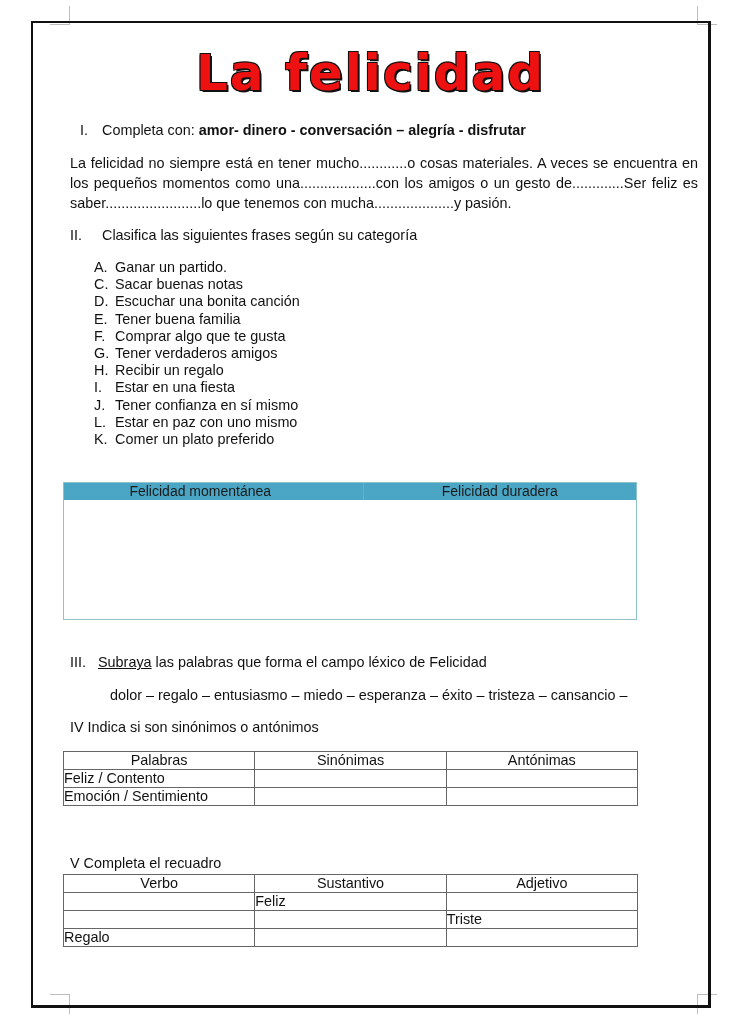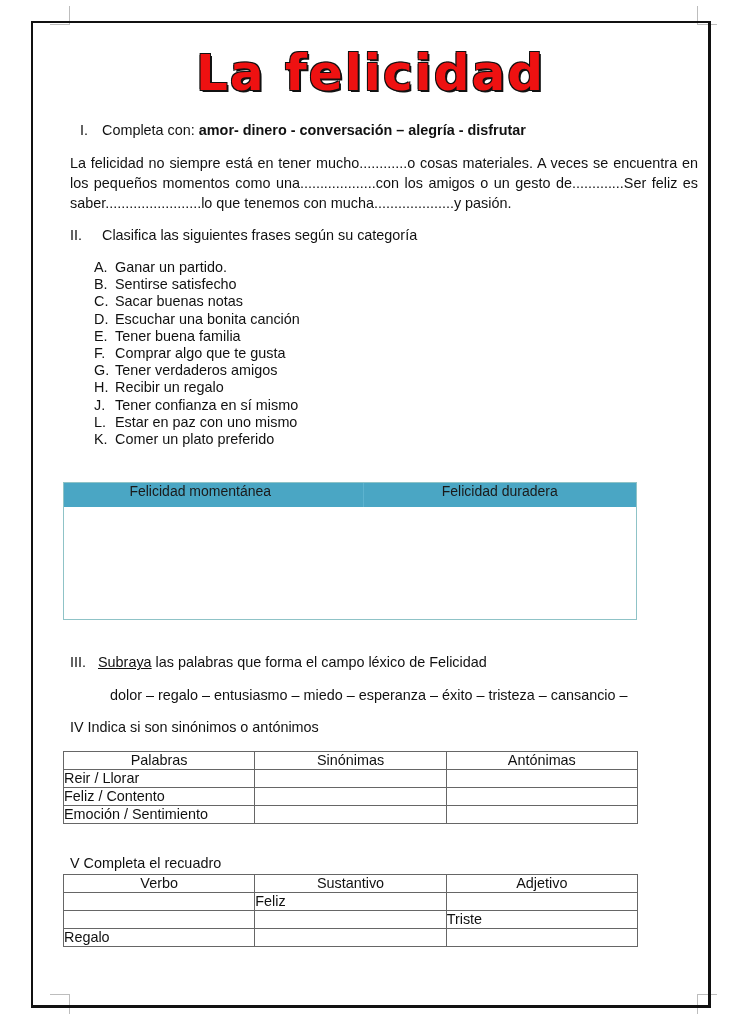--- a/index.html
+++ b/index.html
@@ -15,21 +15,21 @@
     .txt { position: absolute; font-size: 14.4px; line-height: 17px; white-space: nowrap; }
     .bold { font-weight: bold; }
     .num { display: inline-block; width: 28px; }
     .para { position: absolute; left: 70px; width: 628px; font-size: 14.4px; line-height: 20px;
             text-align: justify; top: 153px; }
     .list { position: absolute; left: 94px; top: 259px; margin: 0; padding: 0; list-style: none;
             font-size: 14.4px; line-height: 17.2px; }
     .list li .lt { display: inline-block; width: 21px; }
     .cls-table { position: absolute; left: 63px; top: 482px; width: 574px; height: 138px;
                  border: 1px solid #8fc3c7; box-sizing: border-box; }
-    .cls-head { display: flex; height: 24px; background: #4aa6c4; gap: 26px; }
+    .cls-head { display: flex; height: 17px; background: #4aa6c4; gap: 26px; }
     .cls-head div { flex: 1; text-align: center; font-size: 14px; line-height: 17px; color: #1a1a1a; }
     .cls-head div + div { border-left: 1px solid #5db3cf; }
     table.grid { position: absolute; left: 63px; border-collapse: collapse; width: 575px;
                  font-size: 14.4px; table-layout: fixed; }
     table.grid td, table.grid th { border: 1px solid #666; height: 17px; padding: 0; line-height: 17px;
                  font-weight: normal; }
     table.grid th { font-size: 14.4px; }
     .u { text-decoration: underline; }
   </style>
 </head>
@@ -54,27 +54,27 @@
   <span class="bold" style="font-weight:600;">amor-  dinero -  conversación – alegría -  disfrutar</span>
 </div>
 <div class="para">La felicidad no siempre está en tener mucho............o cosas materiales. A veces se encuentra en los pequeños momentos como una...................con los amigos o un gesto de.............Ser feliz es saber........................lo que tenemos con mucha....................y pasión.</div>
 
 <div class="txt" style="left:70px;top:227px;">
   <span class="num">II.</span>
   <span>Clasifica las siguientes frases según su categoría</span>
 </div>
 <ul class="list">
   <li><span class="lt">A.</span><span>Ganar un partido.</span></li>
-  <li><span class="lt">B.</span><span>Sentirse satisfecho</span></li>
   <li><span class="lt">C.</span><span>Sacar buenas notas</span></li>
   <li><span class="lt">D.</span><span>Escuchar una bonita canción</span></li>
   <li><span class="lt">E.</span><span>Tener buena familia</span></li>
   <li><span class="lt">F.</span><span>Comprar algo que te gusta</span></li>
   <li><span class="lt">G.</span><span>Tener verdaderos amigos</span></li>
   <li><span class="lt">H.</span><span>Recibir un regalo</span></li>
+  <li><span class="lt">I.</span><span>Estar en una fiesta</span></li>
   <li><span class="lt">J.</span><span>Tener confianza en sí mismo</span></li>
   <li><span class="lt">L.</span><span>Estar en paz con uno mismo</span></li>
   <li><span class="lt">K.</span><span>Comer un plato preferido</span></li>
 </ul>
 
 <div class="cls-table">
   <div class="cls-head">
     <div>Felicidad momentánea</div>
     <div>Felicidad duradera</div>
   </div>
@@ -86,25 +86,20 @@
 </div>
 <div class="txt" style="left:110px;top:687px;">dolor – regalo – entusiasmo – miedo – esperanza – éxito – tristeza – cansancio –</div>
 
 <div class="txt" style="left:70px;top:719px;">IV Indica si son sinónimos o antónimos</div>
 <table class="grid" style="top:751px;">
   <tbody>
       <tr>
     <th>Palabras</th>
     <th>Sinónimas</th>
     <th>Antónimas</th>
-  </tr>
-  <tr>
-    <td>Reir / Llorar</td>
-    <td></td>
-    <td></td>
   </tr>
   <tr>
     <td>Feliz / Contento</td>
     <td></td>
     <td></td>
   </tr>
   <tr>
     <td>Emoción / Sentimiento</td>
     <td></td>
     <td></td>

